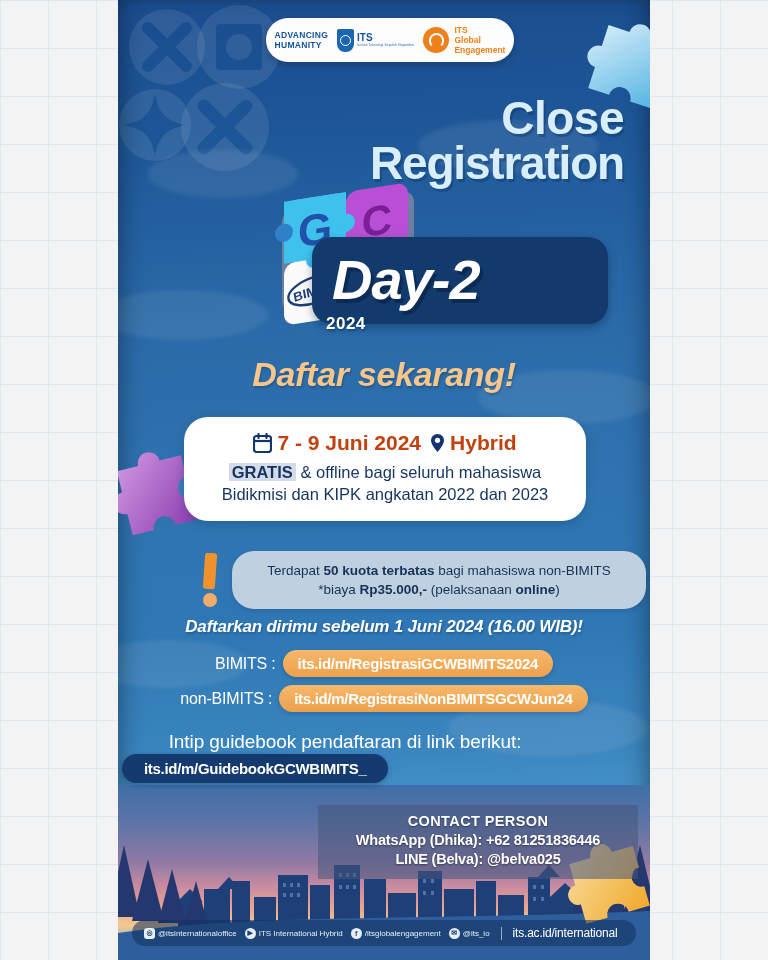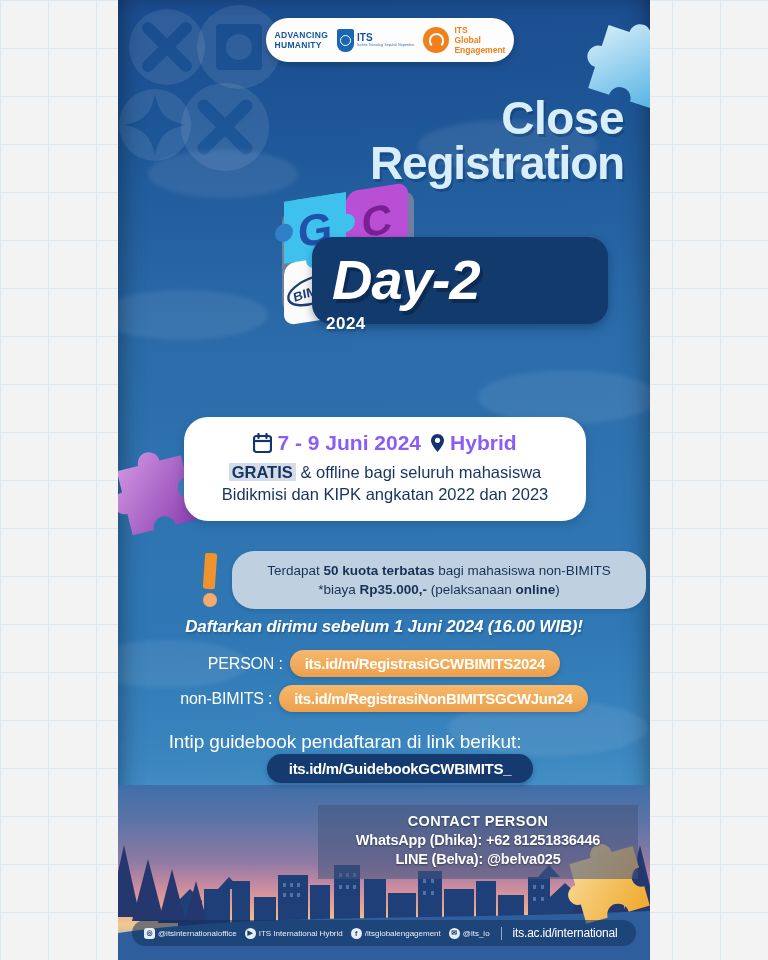--- a/index.html
+++ b/index.html
@@ -105,21 +105,21 @@
   }
 
   
   #info-card {
     position:absolute; left:66px; top:417px; width:402px; z-index:6;
     background:#ffffff; border-radius:24px; padding:14px 12px 15px;
     text-align:center; box-shadow:0 4px 10px rgba(8,40,80,.22);
   }
   #info-row1 {
     display:flex; align-items:center; justify-content:center; gap:9px;
-    font-size:21px; font-weight:bold; color:#8b5cf6; margin-bottom:7px;
+    font-size:21px; font-weight:bold; color:#c2410c; margin-bottom:7px;
   }
   .ir-item { display:flex; align-items:center; gap:5px; }
   #info-row2 { font-size:16.5px; color:#15345f; line-height:1.33; }
   .gratis { font-weight:bold; background:#d5dce9; padding:0 3px; border-radius:0; }
 
   
   #quota {
     position:absolute; left:86px; top:551px; width:510px; z-index:6;
   }
   #quota-bubble {
@@ -152,22 +152,22 @@
     white-space:nowrap;
   }
   #links-row1 { top:650px; }
   #links-row2 { top:685px; }
 
   #guide-cap {
     position:absolute; left:0; top:731px; width:454px; z-index:6;
     text-align:center; font-size:19px; color:#ffffff; letter-spacing:-.1px;
   }
   #guide-pill-wrap {
-    position:absolute; left:16px; top:754px; width:532px; z-index:6;
-    display:flex; justify-content:center;
+    position:absolute; left:4px; top:754px; width:532px; z-index:6;
+    display:flex; 
   }
   #guide-pill {
     background:#143a70; border-radius:16px; padding:6px 22px;
     font-size:15px; font-weight:bold; color:#ffffff; letter-spacing:-.3px;
     box-shadow:0 2px 5px rgba(5,25,55,.3);
   }
 
   
   #scene { position:absolute; left:0; bottom:0; width:532px; height:175px; overflow:hidden; z-index:3; }
   #sky {
@@ -328,20 +328,21 @@
         <ellipse cx="45" cy="121" rx="27" ry="13" fill="none" stroke="#1d3f77" stroke-width="2.4" transform="rotate(-10 45 121)"></ellipse>
         <text x="45" y="126" font-family="Liberation Sans, sans-serif" font-size="13" font-weight="bold" fill="#1d3f77" text-anchor="middle" transform="rotate(-10 45 121)">BIMITS</text>
       </g>
     </svg>
   </div>
   <div id="gcw-year">2024</div>
 
   <div id="day-pill"></div>
   <div id="day-text">Day-2</div>
 
+  <div id="daftar">Daftar sekarang!</div>
 
   <div id="info-card">
     <div id="info-row1">
       <span class="ir-item">
         <svg width="19" height="20" viewBox="0 0 19 20">
           <rect x="1" y="3" width="17" height="16" rx="2.5" fill="none" stroke="#14346e" stroke-width="2.2"></rect>
           <path d="M1 8 h17" stroke="#14346e" stroke-width="2.2"></path>
           <path d="M5.5 1 v4 M13.5 1 v4" stroke="#14346e" stroke-width="2.2" stroke-linecap="round"></path>
         </svg>
         <span>7 - 9 Juni 2024</span>
@@ -375,21 +376,21 @@
       </div>
       <div>
         <span>*biaya </span><b>Rp35.000,-</b><span> (pelaksanaan </span><b>online</b><span>)</span>
       </div>
     </div>
   </div>
 
   <div id="deadline">Daftarkan dirimu sebelum 1 Juni 2024 (16.00 WIB)!</div>
 
   <div class="link-row" id="links-row1">
-    <span class="link-label">PERSON :</span>
+    <span class="link-label">BIMITS :</span>
     <span class="link-pill">its.id/m/RegistrasiGCWBIMITS2024</span>
   </div>
   <div class="link-row" id="links-row2">
     <span class="link-label">non-BIMITS :</span>
     <span class="link-pill">its.id/m/RegistrasiNonBIMITSGCWJun24</span>
   </div>
 
   <div id="guide-cap">Intip guidebook pendaftaran di link berikut:</div>
   <div id="guide-pill-wrap">
     <span id="guide-pill">its.id/m/GuidebookGCWBIMITS_</span>

